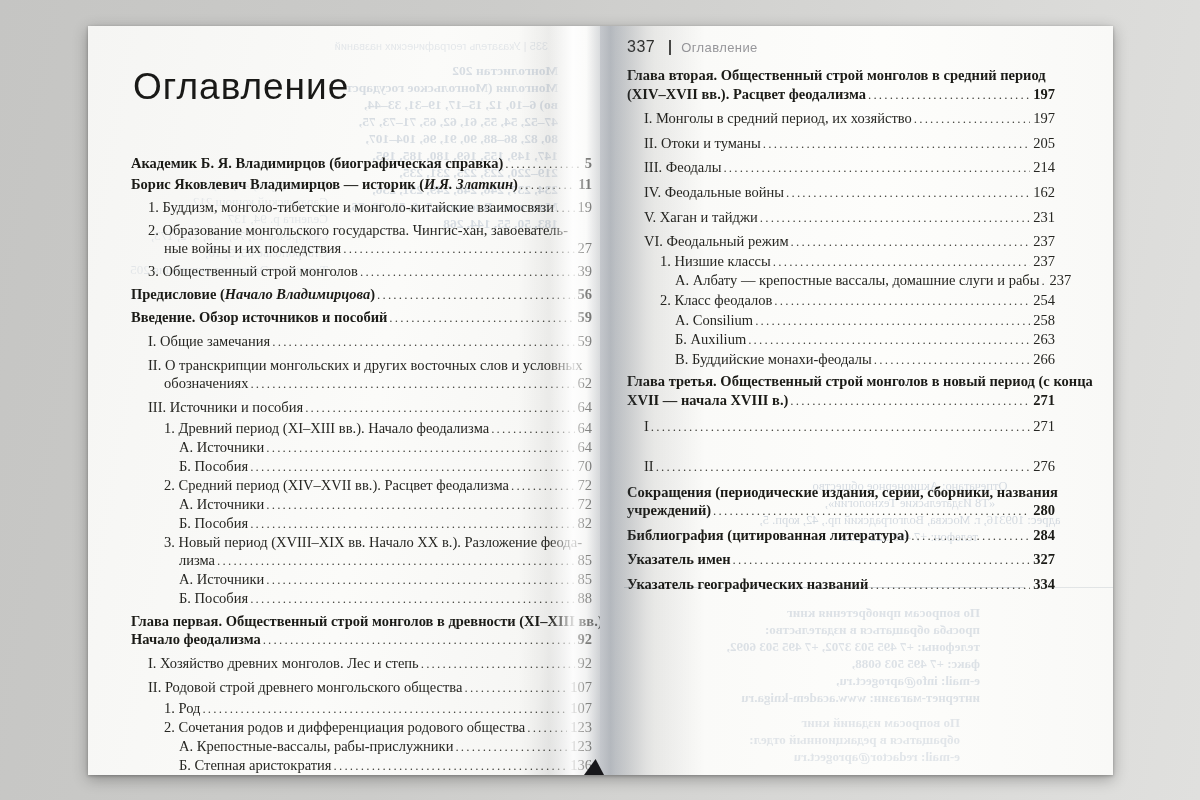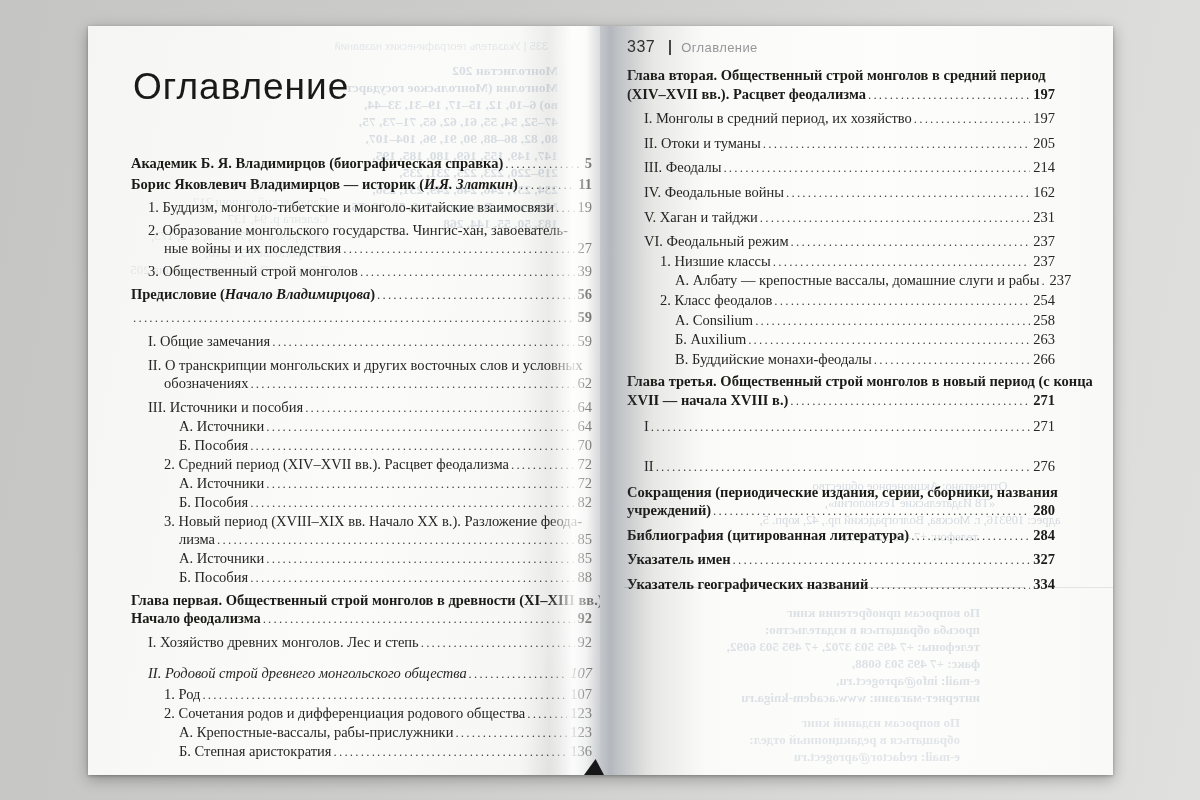--- a/index.html
+++ b/index.html
@@ -133,20 +133,21 @@
           </div>
           <div class="row b" style="margin-top: 4px;">
             <div class="fl ind0">
               <span class="txt"><span>Предисловие (</span><span class="it">Начало Владимирцова</span><span>)</span></span>
               <span class="leader"></span>
               <span class="pg-num">56</span>
             </div>
           </div>
           <div class="row b" style="margin-top: 4px;">
             <div class="fl ind0">
+              <span class="txt">Введение. Обзор источников и пособий</span>
               <span class="leader"></span>
               <span class="pg-num">59</span>
             </div>
           </div>
           <div class="row" style="margin-top: 5px;">
             <div class="fl ind1">
               <span class="txt">I. Общие замечания</span>
               <span class="leader"></span>
               <span class="pg-num">59</span>
             </div>
@@ -155,20 +156,27 @@
             <div class="pl ind1">II. О транскрипции монгольских и других восточных слов и условных</div>
             <div class="fl ind2">
               <span class="txt">обозначениях</span>
               <span class="leader"></span>
               <span class="pg-num">62</span>
             </div>
           </div>
           <div class="row" style="margin-top: 5px;">
             <div class="fl ind1">
               <span class="txt">III. Источники и пособия</span>
+              <span class="leader"></span>
+              <span class="pg-num">64</span>
+            </div>
+          </div>
+          <div class="row" style="margin-top: 2px;">
+            <div class="fl ind2">
+              <span class="txt">1. Древний период (XI–XIII вв.). Начало феодализма</span>
               <span class="leader"></span>
               <span class="pg-num">64</span>
             </div>
           </div>
           <div class="row">
             <div class="fl ind3">
               <span class="txt">А. Источники</span>
               <span class="leader"></span>
               <span class="pg-num">64</span>
             </div>
@@ -231,21 +239,21 @@
               <span class="pg-num">92</span>
             </div>
           </div>
           <div class="row" style="margin-top: 5px;">
             <div class="fl ind1">
               <span class="txt">I. Хозяйство древних монголов. Лес и степь</span>
               <span class="leader"></span>
               <span class="pg-num">92</span>
             </div>
           </div>
-          <div class="row" style="margin-top: 12px; font-style: italic;">
+          <div class="row" style="margin-top: 5px;">
             <div class="fl ind1">
               <span class="txt">II. Родовой строй древнего монгольского общества</span>
               <span class="leader"></span>
               <span class="pg-num">107</span>
             </div>
           </div>
           <div class="row" style="margin-top: 2px;">
             <div class="fl ind2">
               <span class="txt">1. Род</span>
               <span class="leader"></span>

